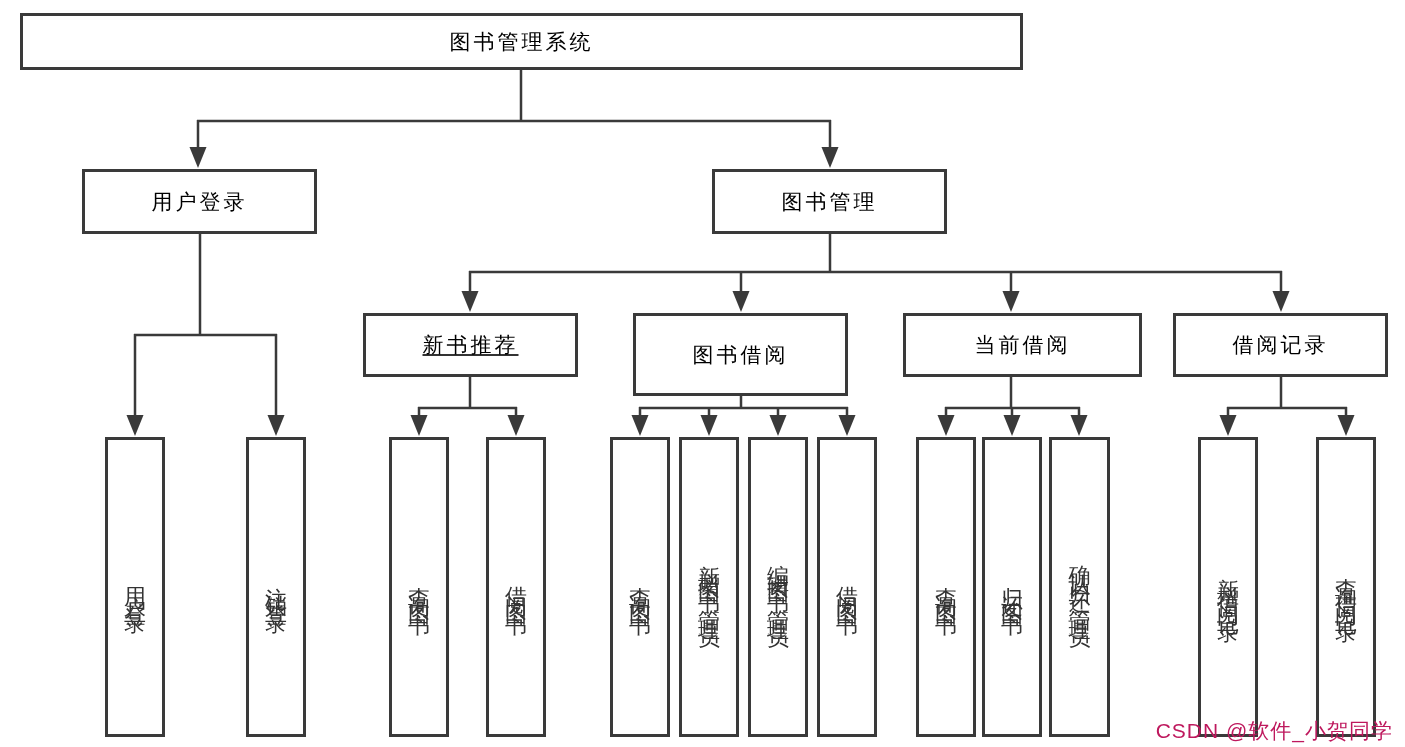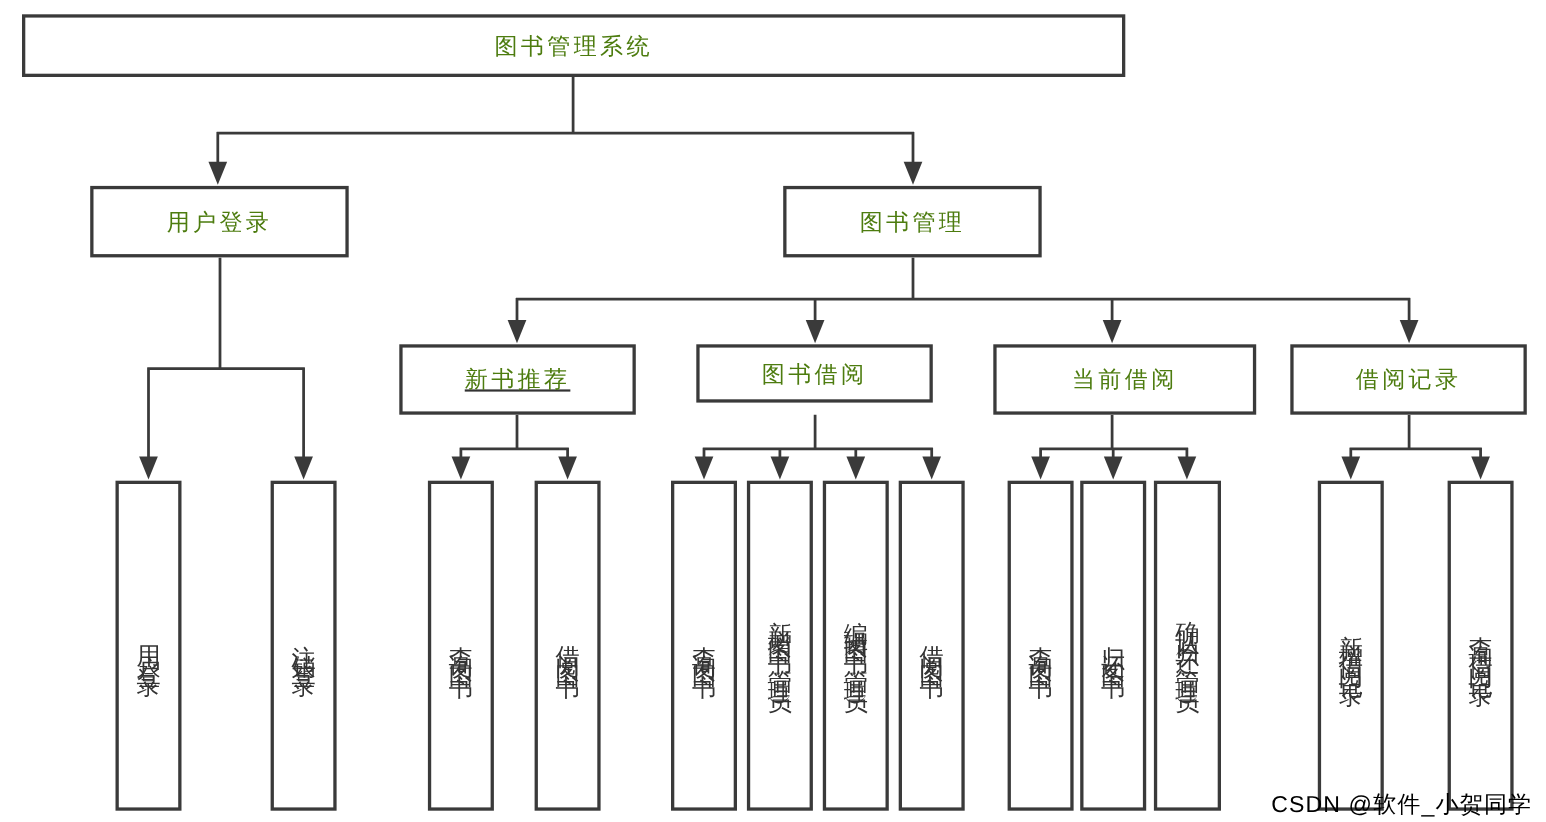--- a/index.html
+++ b/index.html
@@ -25,38 +25,38 @@
     display: flex;
     align-items: center;
     justify-content: center;
     z-index: 2;
     color: #333333;
   }
   .hbox .label {
     font-size: 21px;
     letter-spacing: 3px;
     white-space: nowrap;
-    color: #4d7c0f;
+    color: #000000;
   }
   .vbox .label {
     writing-mode: vertical-rl;
     font-size: 22px;
     letter-spacing: 9px;
     line-height: 1;
     color: #333333;
     white-space: nowrap;
   }
   #watermark {
     position: absolute;
     top: 717px;
     right: 12px;
     z-index: 3;
     font-size: 21px;
     letter-spacing: 1px;
-    color: #000000;
+    color: #be185d;
     white-space: nowrap;
   }
 </style>
 </head>
 <body>
 
 <div id="canvas">
 
   <svg id="connectors" viewBox="0 0 1405 747" xmlns="http://www.w3.org/2000/svg">
     <path fill="none" stroke="#3a3a3a" stroke-width="2.5" d="M521,70 L521,121
@@ -122,21 +122,21 @@
   <div class="node hbox" style="left:82px; top:169px; width:235px; height:65px;">
     <span class="label">用户登录</span>
   </div>
   <div class="node hbox" style="left:712px; top:169px; width:235px; height:65px;">
     <span class="label">图书管理</span>
   </div>
 
   <div class="node hbox" style="left:363px; top:313px; width:215px; height:64px;text-decoration:underline;">
     <span class="label">新书推荐</span>
   </div>
-  <div class="node hbox" style="left:633px; top:313px; width:215px; height:53px;">
+  <div class="node hbox" style="left:633px; top:313px; width:215px; height:83px;">
     <span class="label">图书借阅</span>
   </div>
   <div class="node hbox" style="left:903px; top:313px; width:239px; height:64px;">
     <span class="label">当前借阅</span>
   </div>
   <div class="node hbox" style="left:1173px; top:313px; width:215px; height:64px;">
     <span class="label">借阅记录</span>
   </div>
 
   <div class="node vbox" style="left:105px; top:437px; width:60px; height:300px;">

